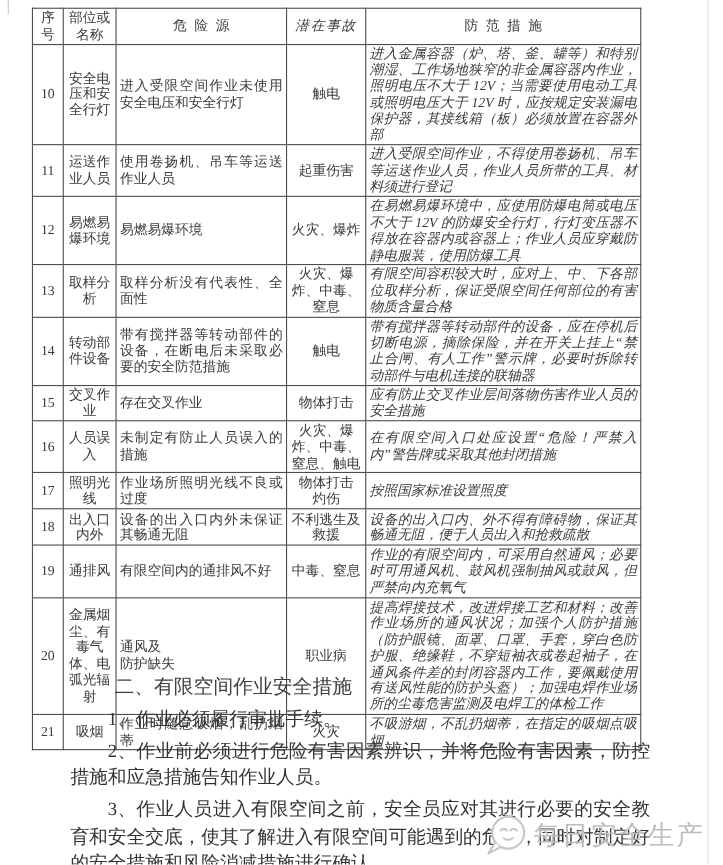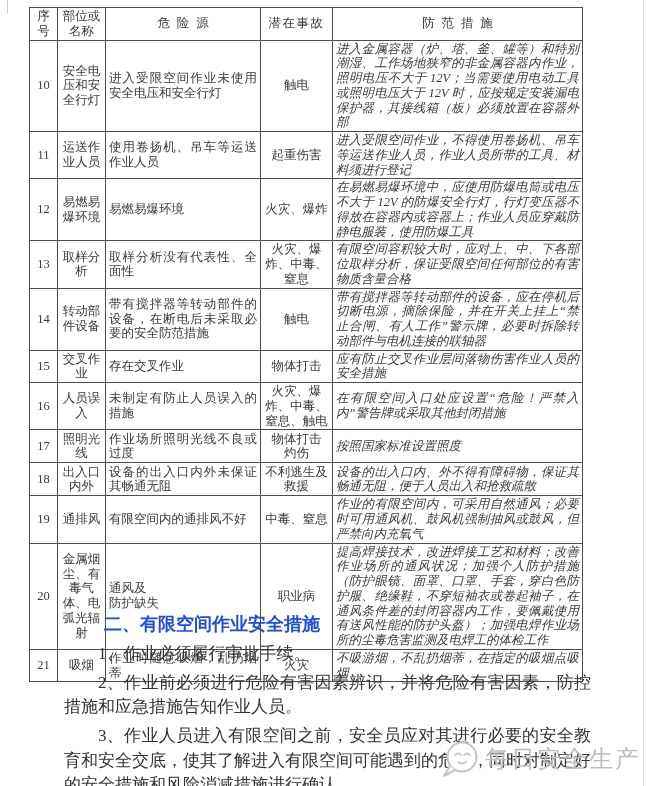--- a/index.html
+++ b/index.html
@@ -28,40 +28,40 @@
     font-weight: normal;
     font-size: 12.5px;
     line-height: 1.18;
     padding: 1px 3px;
     vertical-align: middle;
     overflow: hidden;
     word-break: break-all;
   }
   th.c-no, th.c-name, th.c-haz, th.c-acc, th.c-meas { text-align: center; }
   th.c-haz, th.c-meas { letter-spacing: 0.55em; text-indent: 0.55em; }
-  th.c-acc { letter-spacing: 0.12em; }
+  th.c-acc { letter-spacing: 0.12em; font-style: italic; }
   td.c-no   { text-align: center; }
   td.c-name { text-align: center; padding: 1px 2px; }
   td.c-haz  { text-align: justify; padding: 1px 4px; font-size: 12.5px; line-height: 15px; margin-top: 40px; }
   td.c-acc  { text-align: center; font-size: 11.5px; padding: 1px 0; }
   td.c-meas { text-align: justify; padding: 1px 5px; font-size: 11.5px; line-height: 13.5px; font-style: italic; }
   td.center { }
   .preline  { white-space: pre-line; }
 
   
   .content {
     position: absolute; left: 64px; top: 611px; width: 527px;
     font-size: 17px; line-height: 1.45;
     color: #333333;
   }
   .sec-heading {
-    font-weight: bold;
+    font-weight: normal;
     font-size: 18px;
     margin: 0 0 5px 40px;
-    color: #1d4ed8;
+    color: #404040;
   }
   .para {
     margin: 0 0 4px 0;
     text-indent: 2em;
     text-align: justify;
   }
 
   
   .watermark {
     position: absolute; top: 736px; right: 16px;

